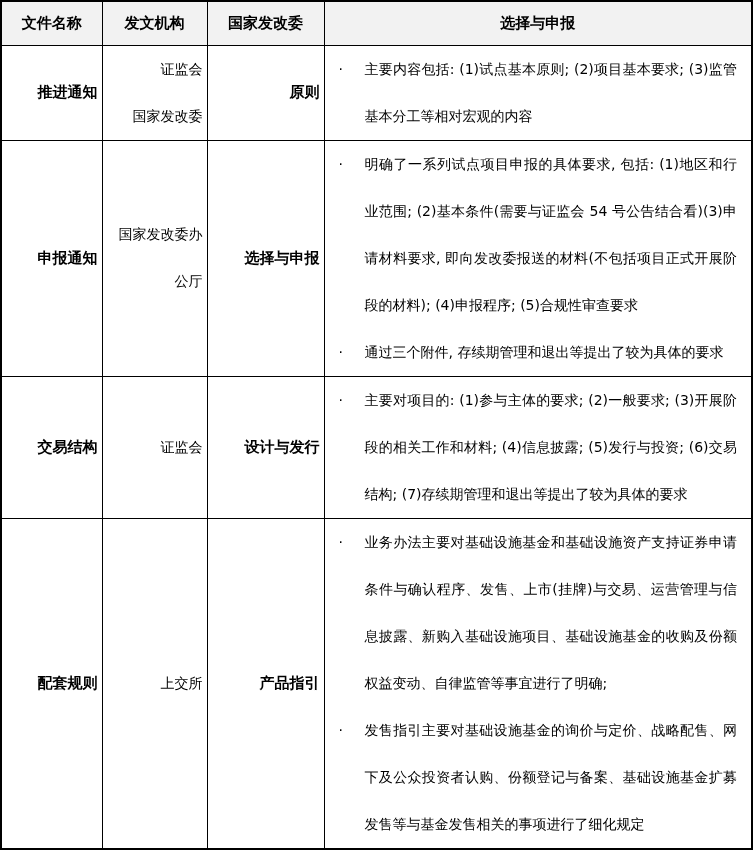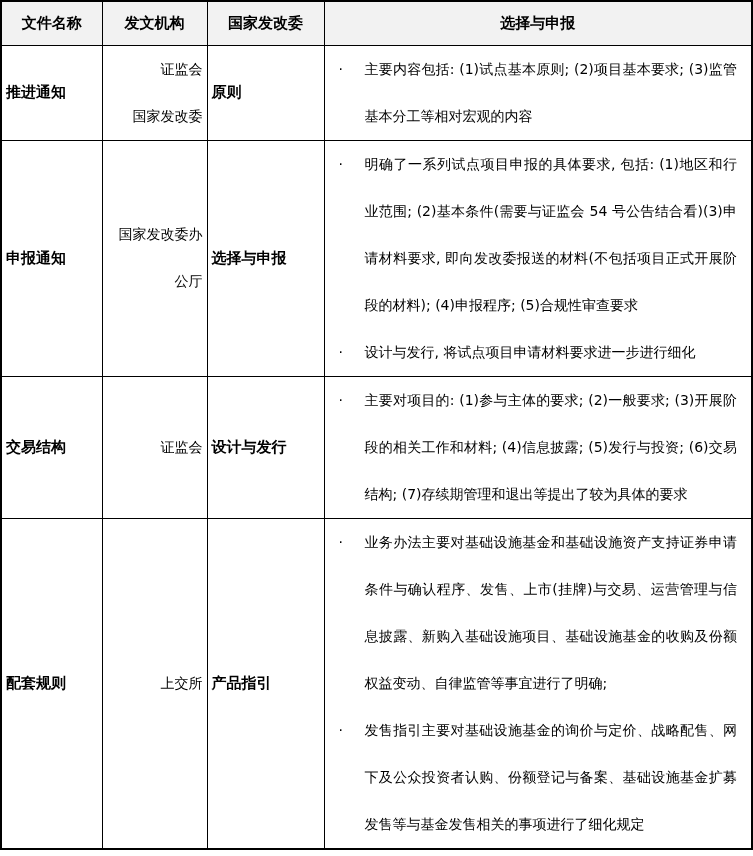--- a/index.html
+++ b/index.html
@@ -31,21 +31,21 @@
     background: var(--header-bg);
     font-weight: bold;
     font-size: 15px;
     height: 44px;
     text-align: center;
     padding: 0 6px;
   }
   td.c-name, td.c-focus {
     font-weight: bold;
     font-size: 15px;
-    text-align: left;
+    text-align: right;
     padding: 0 4px;
     margin-left: 36px;
   }
   td.c-agency {
     font-size: 14px;
     text-align: right;
     line-height: 47px;
     padding: 0 4px;
   }
   .agency-line { line-height: 47px; }
@@ -98,21 +98,21 @@
         </td>
       </tr>
       <tr style="height: 235px;">
         <td class="c-name">申报通知</td>
         <td class="c-agency">
           <div class="agency-line">国家发改委办公厅</div>
         </td>
         <td class="c-focus">选择与申报</td>
         <td class="c-content">
           <div class="bullet-item"><span class="bullet-mark">·</span><span class="bullet-text">明确了一系列试点项目申报的具体要求, 包括: (1)地区和行业范围; (2)基本条件(需要与证监会 54 号公告结合看)(3)申请材料要求, 即向发改委报送的材料(不包括项目正式开展阶段的材料); (4)申报程序; (5)合规性审查要求</span></div>
-          <div class="bullet-item"><span class="bullet-mark">·</span><span class="bullet-text">设计与发行, 将试点项目申请材料要求进一步进行细化</span></div>
+          <div class="bullet-item"><span class="bullet-mark">·</span><span class="bullet-text">通过三个附件, 存续期管理和退出等提出了较为具体的要求</span></div>
         </td>
       </tr>
       <tr style="height: 141px;">
         <td class="c-name">交易结构</td>
         <td class="c-agency">
           <div class="agency-line">证监会</div>
         </td>
         <td class="c-focus">设计与发行</td>
         <td class="c-content">
           <div class="bullet-item"><span class="bullet-mark">·</span><span class="bullet-text">主要对项目的: (1)参与主体的要求; (2)一般要求; (3)开展阶段的相关工作和材料; (4)信息披露; (5)发行与投资; (6)交易结构; (7)存续期管理和退出等提出了较为具体的要求</span></div>

